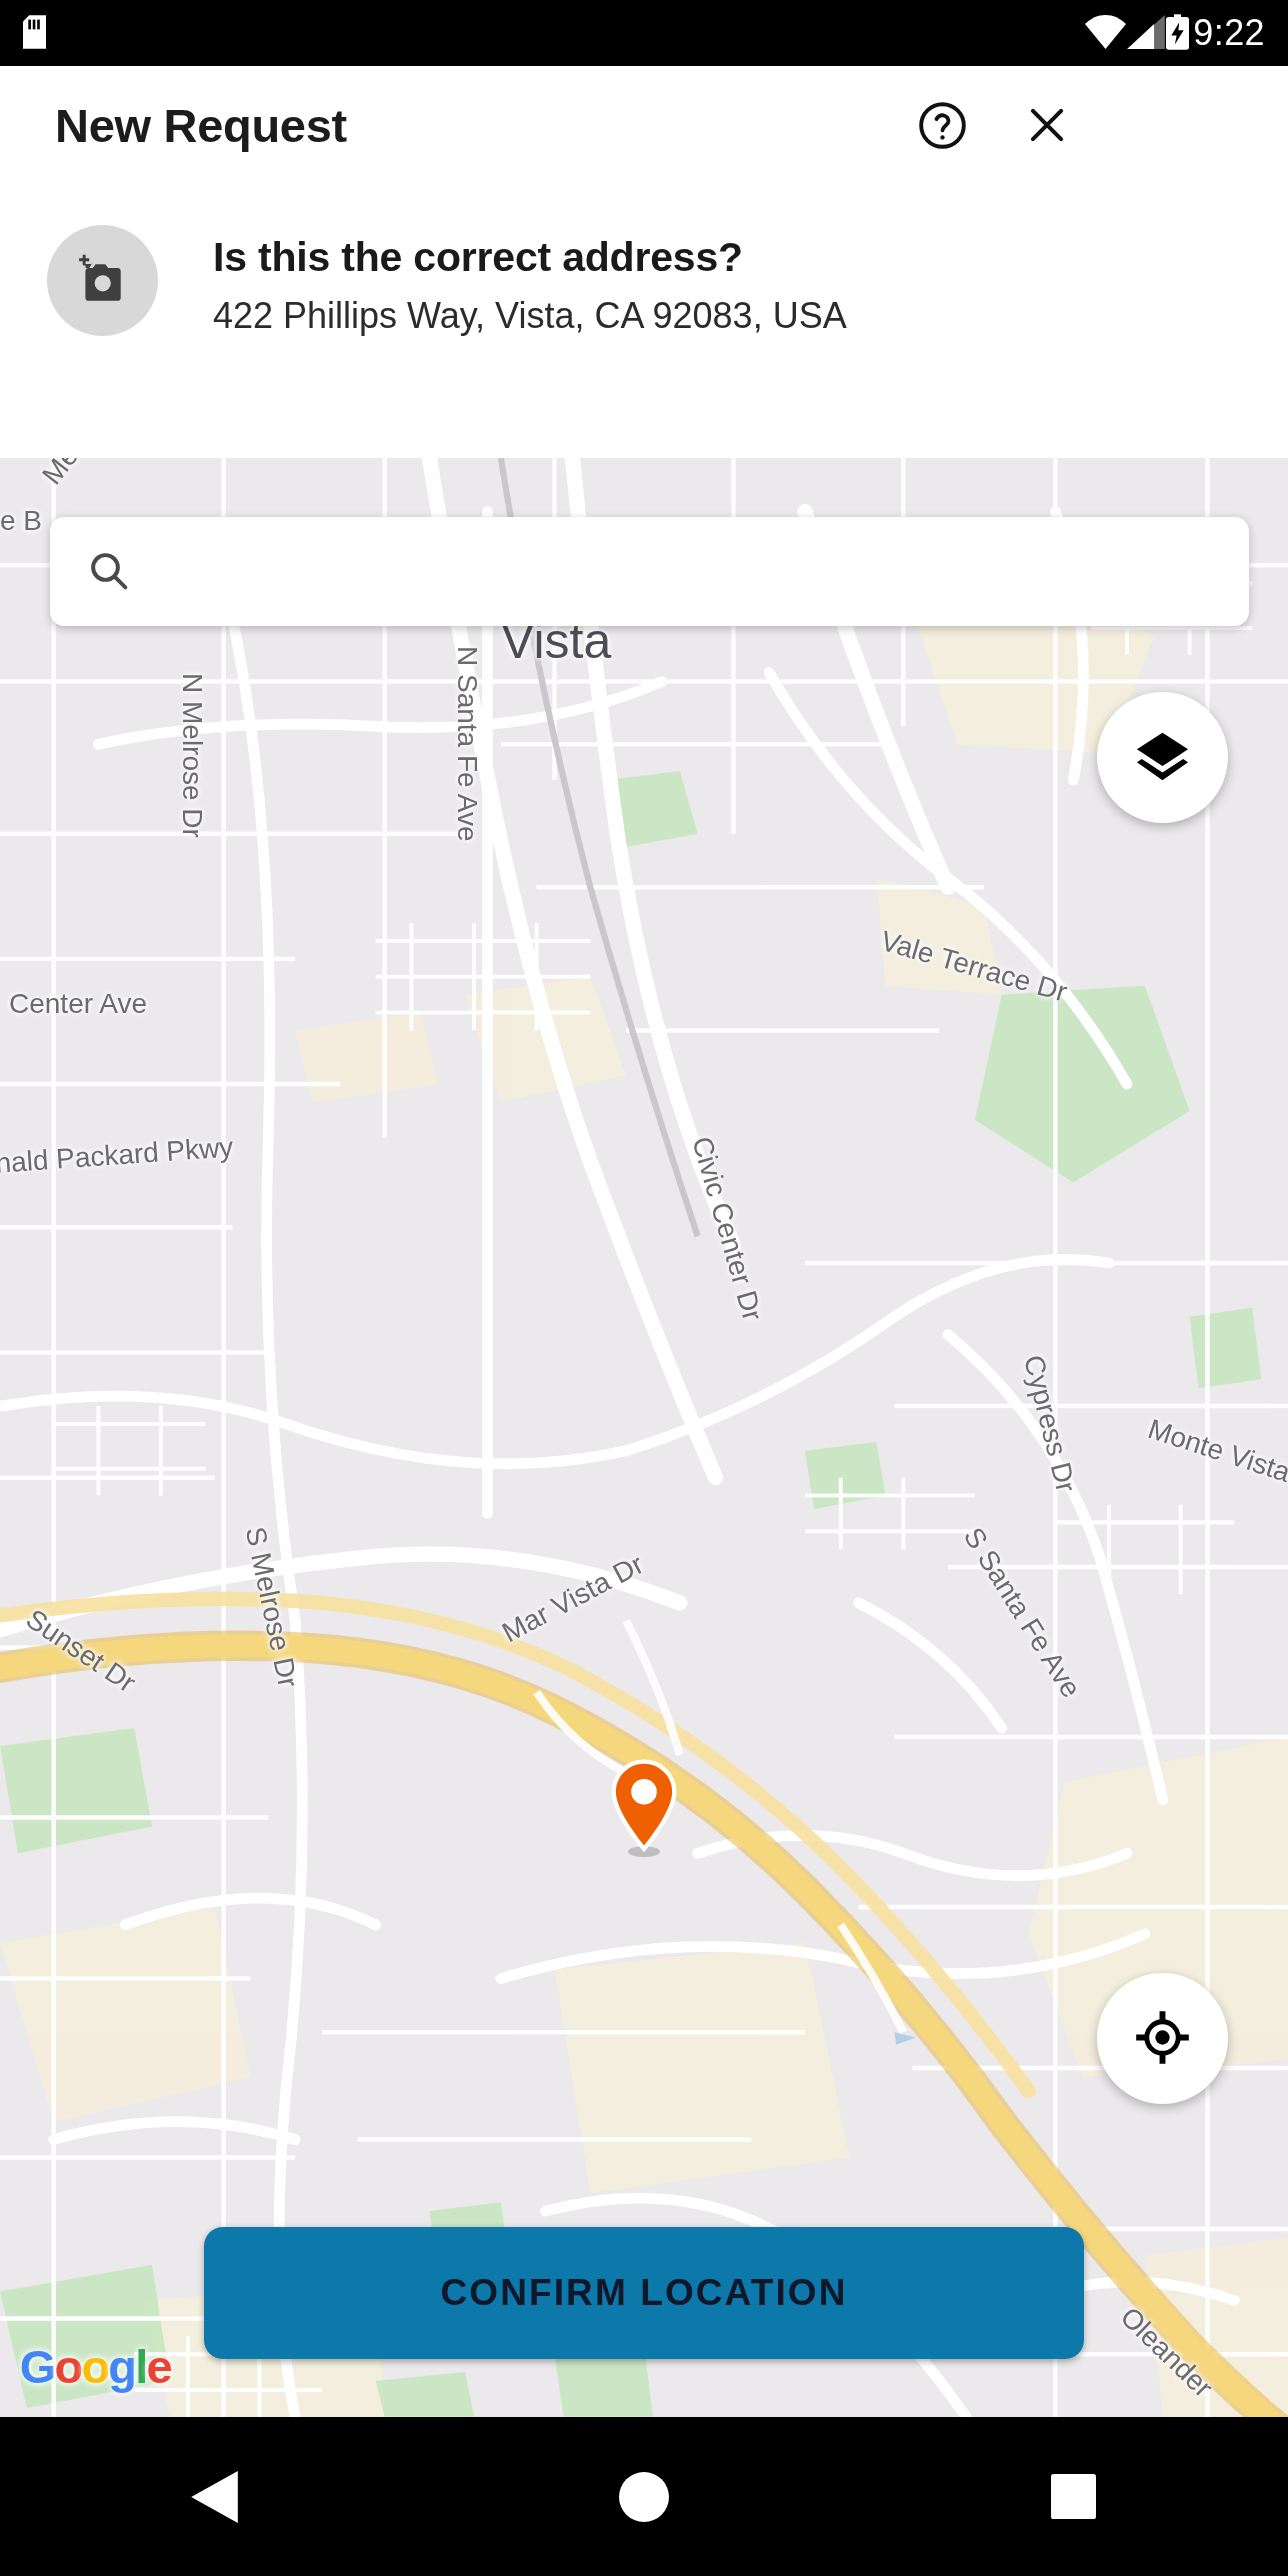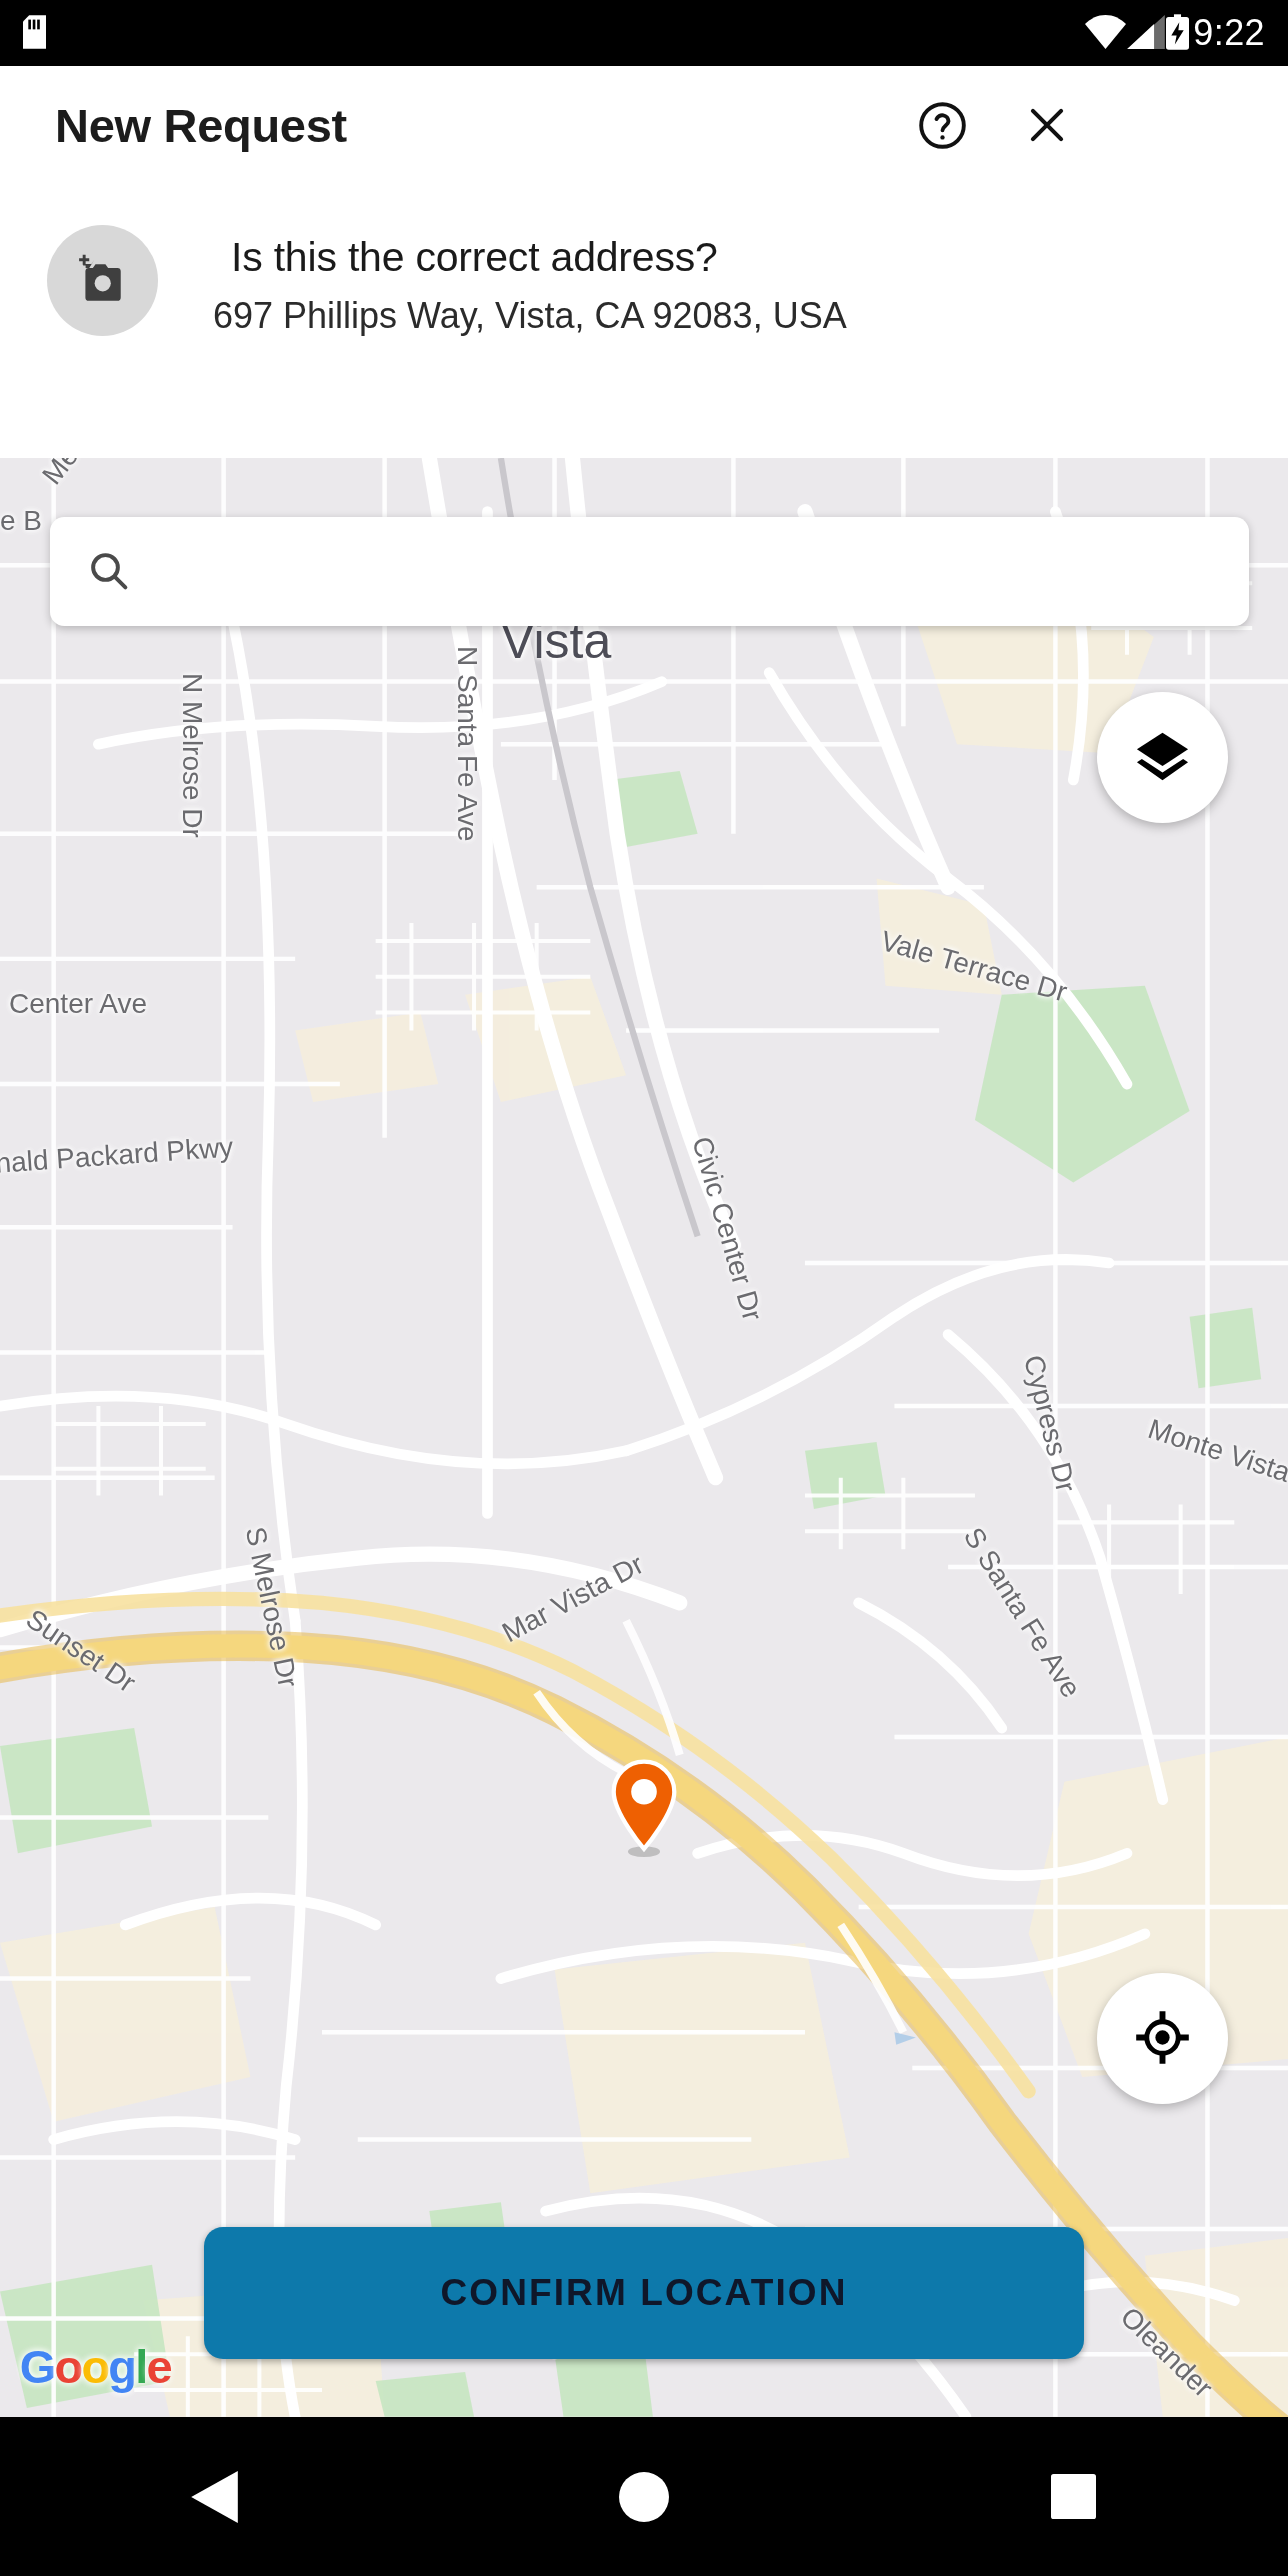--- a/index.html
+++ b/index.html
@@ -29,21 +29,21 @@
   
   .addrrow {
     position:absolute; top:184px; left:0; width:1288px; height:274px;
     background:#fff; display:flex; align-items:flex-start; padding:41px 36px 0 47px;
   }
   .avatar {
     width:111px; height:111px; border-radius:50%; background:#d8d8d8;
     display:flex; align-items:center; justify-content:center; flex:0 0 auto;
   }
   .addr-text { padding-left:55px; padding-top:7.2px; }
-  .addr-title { font-size:41px; font-weight:400; color:#1a1a1a; line-height:1.22; letter-spacing:-0.2px;margin-left:18px; }
+  .addr-title { font-size:41px; font-weight:700; color:#1a1a1a; line-height:1.22; letter-spacing:-0.2px; }
   .addr-sub { font-size:36px; font-weight:400; color:#2b2b2b; line-height:1.3; padding-top:10.7px; }
 
   
   .map {
     position:absolute; top:458px; left:0; width:1288px; height:1959px;
     background:#ebe9ec; overflow:hidden;
   }
   .maplayer { position:absolute; inset:0; }
   .maplabel {
     position:absolute; color:#6b6b6f; font-size:28px; font-weight:400;
@@ -154,21 +154,21 @@
       <span>
         <svg width="59" height="54" viewBox="0 0 26 24" fill="#3f3f3f">
           <path d="M4.2 1.2h1.3v1.6h1.6v1.3H5.5v1.6H4.2V4.1H2.6V2.8h1.6z"></path>
           <path d="M9.3 3.6 8.1 5.3H4.4v.7h1.1v1.1h3.2L9.9 5.4h4.4l1.2 1.7h4.1a1.5 1.5 0 0 1 1.5 1.5v11.6a1.5 1.5 0 0 1-1.5 1.5H6.9a1.5 1.5 0 0 1-1.5-1.5V8.6a1.5 1.5 0 0 1 1.5-1.5h.2"></path>
           <circle cx="13.1" cy="13.9" r="3.6" fill="#d8d8d8"></circle>
         </svg>
       </span>
     </div>
     <div class="addr-text">
       <div class="addr-title">Is this the correct address?</div>
-      <div class="addr-sub">697 Phillips Way, Vista, CA 92083, USA</div>
+      <div class="addr-sub">422 Phillips Way, Vista, CA 92083, USA</div>
     </div>
   </div>
 
   <div class="map">
 
     <svg class="maplayer" viewBox="0 0 1440 2190" preserveAspectRatio="none">
       <rect width="1440" height="2190" fill="#ebe9ec"></rect>
 
       <g fill="#f6eedc" opacity=".85">
         <path d="M1010 140 1180 120 1290 200 1240 330 1070 320z"></path>

